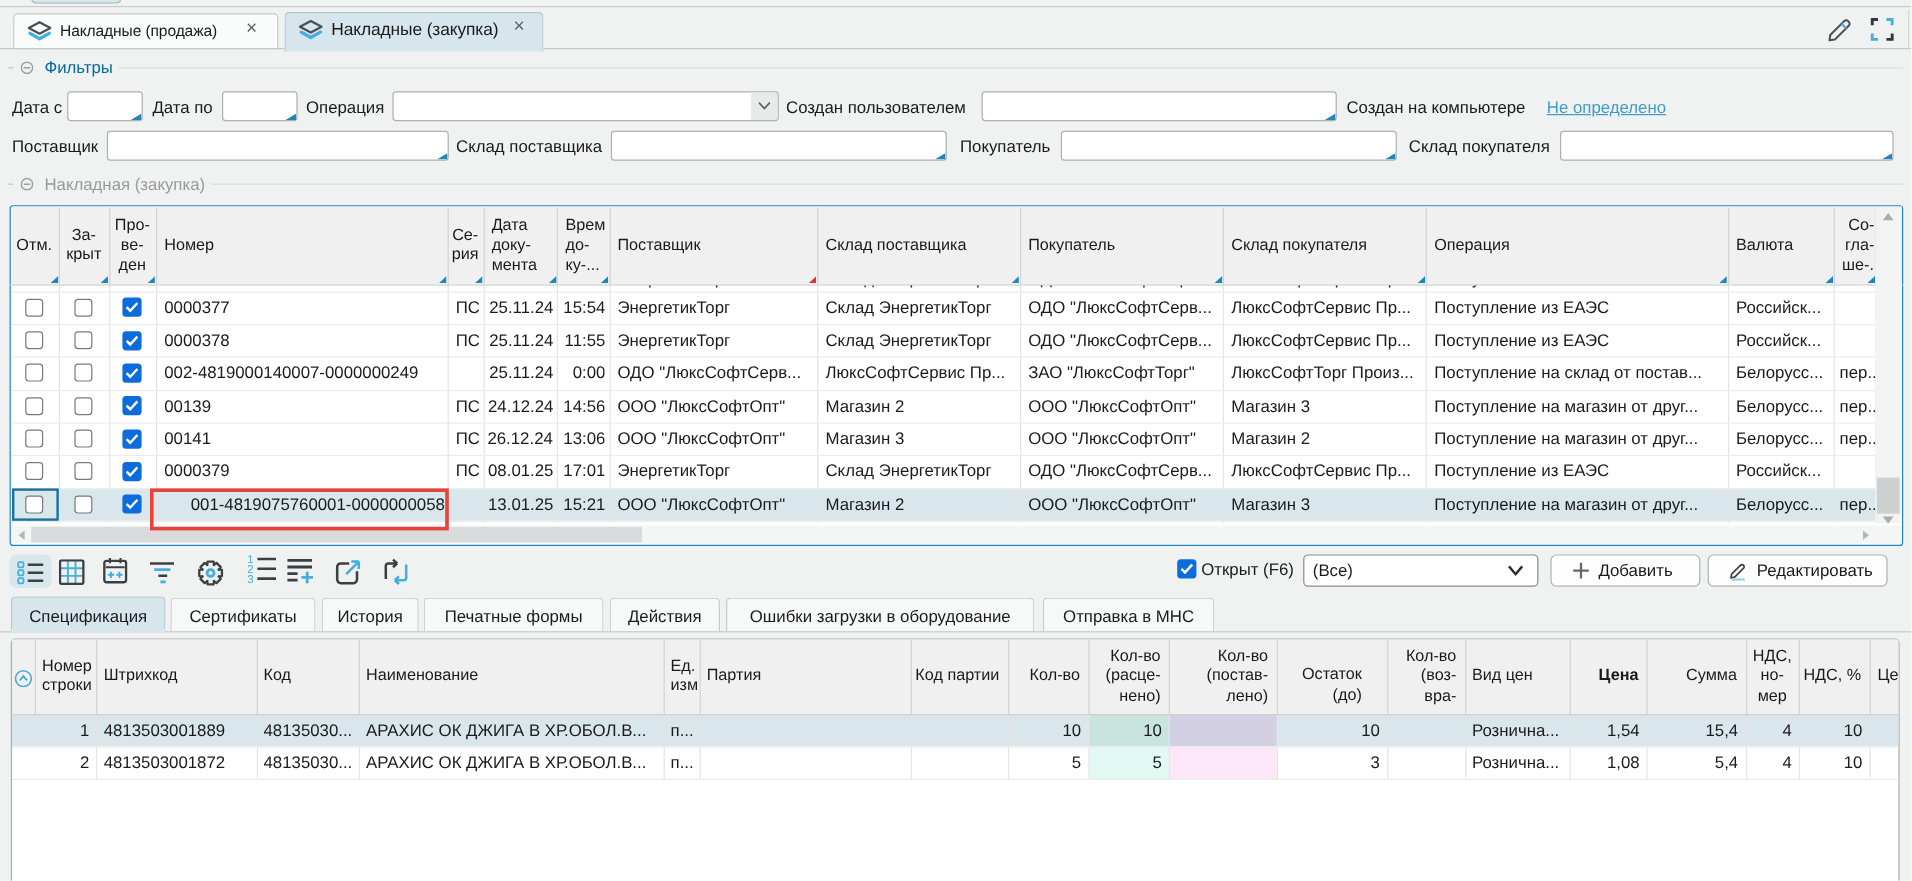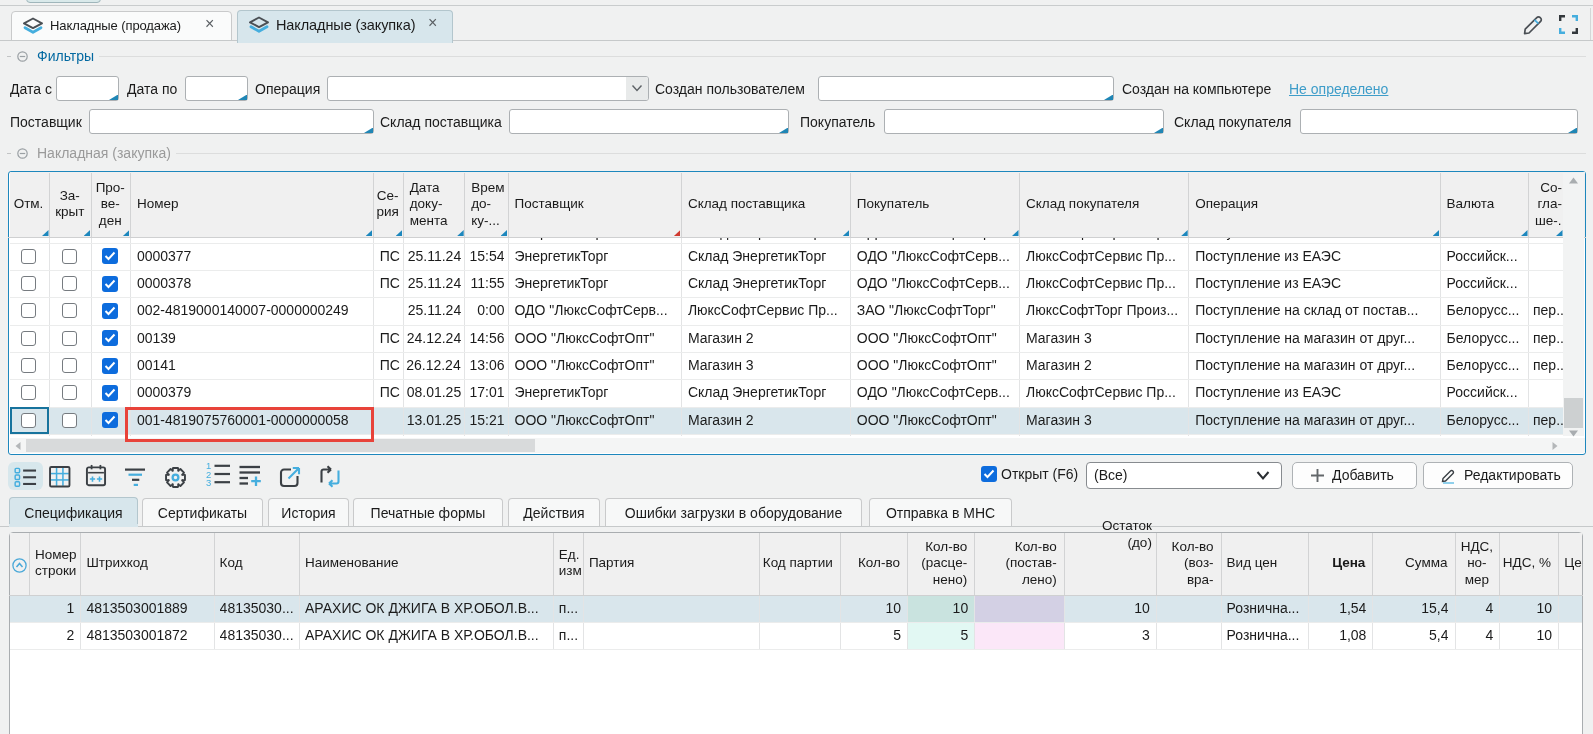--- a/index.html
+++ b/index.html
@@ -323,21 +323,21 @@
 <div class="cell" style="left:1026px;width:160.20000000000005px;text-align:left;top:379.25px;height:27.35px;line-height:27.35px;">ЛюксСофтСервис Пр...</div>
 <div class="cell" style="left:1195.2px;width:242.39999999999986px;text-align:left;top:379.25px;height:27.35px;line-height:27.35px;">Поступление из ЕАЭС</div>
 <div class="cell" style="left:1446.6px;width:79.40000000000009px;text-align:left;top:379.25px;height:27.35px;line-height:27.35px;">Российск...</div>
 <div class="cb" style="left:21.0px;top:412.77500000000003px;"></div>
 <div class="cb" style="left:62.3px;top:412.77500000000003px;"></div>
 <div class="cbc" style="left:102.25px;top:412.27500000000003px;">
       <svg width="12" height="10" viewBox="0 0 12 10">
         <path d="M1.5 5 L4.5 8 L10.5 1.5" fill="none" stroke="#fff" stroke-width="2"></path>
       </svg>
     </div>
-<div class="cell" style="left:136.9px;width:233.79999999999998px;text-align:left;top:406.6px;height:27.35px;line-height:27.35px;">001-4819075760001-0000000058</div>
+<div class="cell" style="left:136.9px;width:233.79999999999998px;text-align:right;top:406.6px;height:27.35px;line-height:27.35px;">001-4819075760001-0000000058</div>
 <div class="cell" style="left:405.7px;width:55.5px;text-align:right;top:406.6px;height:27.35px;line-height:27.35px;">13.01.25</div>
 <div class="cell" style="left:467.2px;width:37.30000000000001px;text-align:right;top:406.6px;height:27.35px;line-height:27.35px;">15:21</div>
 <div class="cell" style="left:514.5px;width:164.39999999999998px;text-align:left;top:406.6px;height:27.35px;line-height:27.35px;">ООО "ЛюксСофтОпт"</div>
 <div class="cell" style="left:687.9px;width:159.89999999999998px;text-align:left;top:406.6px;height:27.35px;line-height:27.35px;">Магазин 2</div>
 <div class="cell" style="left:856.8px;width:160.20000000000005px;text-align:left;top:406.6px;height:27.35px;line-height:27.35px;">ООО "ЛюксСофтОпт"</div>
 <div class="cell" style="left:1026px;width:160.20000000000005px;text-align:left;top:406.6px;height:27.35px;line-height:27.35px;">Магазин 3</div>
 <div class="cell" style="left:1195.2px;width:242.39999999999986px;text-align:left;top:406.6px;height:27.35px;line-height:27.35px;">Поступление на магазин от друг...</div>
 <div class="cell" style="left:1446.6px;width:79.40000000000009px;text-align:left;top:406.6px;height:27.35px;line-height:27.35px;">Белорусс...</div>
 <div class="cell" style="left:1533px;width:47px;text-align:left;top:406.6px;height:27.35px;line-height:27.35px;">пер...</div>
 <div class="abs" style="left:9.5px;top:406.6px;width:39px;height:27.35px;border:2px solid #17739d;"></div>
@@ -518,21 +518,21 @@
     </div>
 <div class="hc" style="left:840.8px;top:532.5px;width:65.20000000000005px;height:61.5px;padding-right:6px;">
       <div style="text-align:right;">Кол-во</div>
     </div>
 <div class="hc" style="left:908px;top:532.5px;width:65.20000000000005px;height:61.5px;padding-right:6px;">
       <div style="text-align:right;">Кол-во<br>(расце-<br>нено)</div>
     </div>
 <div class="hc" style="left:975.2px;top:532.5px;width:87.59999999999991px;height:61.5px;padding-right:6px;">
       <div style="text-align:right;">Кол-во<br>(постав-<br>лено)</div>
     </div>
-<div class="hc" style="left:1064.8px;top:503px;width:90.10000000000014px;height:63px;padding-right:3px;">
+<div class="hc" style="left:1064.8px;top:539px;width:90.10000000000014px;height:63px;padding-right:20px;">
       <div style="text-align:right;">Остаток<br>(до)</div>
     </div>
 <div class="hc" style="left:1156.9px;top:532.5px;width:62.69999999999982px;height:61.5px;padding-right:6px;">
       <div style="text-align:right;">Кол-во<br>(воз-<br>вра-</div>
     </div>
 <div class="hc" style="left:1221.6px;top:532.5px;width:85.10000000000014px;height:61.5px;padding-left:5px;">
       <div style="text-align:left;">Вид цен</div>
     </div>
 <div class="hc" style="left:1308.7px;top:532.5px;width:62.700000000000045px;height:61.5px;padding-right:6px;font-weight:bold;">
       <div style="text-align:right;">Цена</div>
@@ -540,21 +540,21 @@
 <div class="hc" style="left:1373.4px;top:532.5px;width:80.09999999999991px;height:61.5px;padding-right:6px;">
       <div style="text-align:right;">Сумма</div>
     </div>
 <div class="hc" style="left:1455.5px;top:532.5px;width:42.799999999999955px;height:61.5px;">
       <div style="text-align:center;">НДС,<br>но-<br>мер</div>
     </div>
 <div class="hc" style="left:1500.3px;top:532.5px;width:56.700000000000045px;height:61.5px;padding-right:6px;">
       <div style="text-align:right;">НДС, %</div>
     </div>
 <div class="hc" style="left:1559px;top:532.5px;width:23px;height:61.5px;padding-left:5px;">
-      <div style="text-align:center;">Це</div>
+      <div style="text-align:right;">Це</div>
     </div>
 <div class="cell" style="left:32px;width:42.400000000000006px;text-align:right;top:595px;height:27px;line-height:27px;">1</div>
 <div class="cell" style="left:86.4px;width:123.19999999999999px;text-align:left;top:595px;height:27px;line-height:27px;">4813503001889</div>
 <div class="cell" style="left:219.6px;width:75.4px;text-align:left;top:595px;height:27px;line-height:27px;">48135030...</div>
 <div class="cell" style="left:305px;width:243.79999999999995px;text-align:left;top:595px;height:27px;line-height:27px;">АРАХИС ОК ДЖИГА В ХР.ОБОЛ.В...</div>
 <div class="cell" style="left:558.8px;width:20.100000000000023px;text-align:left;top:595px;height:27px;line-height:27px;">п...</div>
 <div class="cell" style="left:842.8px;width:58.200000000000045px;text-align:right;top:595px;height:27px;line-height:27px;">10</div>
 <div class="cell" style="left:910px;width:58.200000000000045px;text-align:right;top:595px;height:27px;line-height:27px;">10</div>
 <div class="cell" style="left:1066.8px;width:83.10000000000014px;text-align:right;top:595px;height:27px;line-height:27px;">10</div>
 <div class="cell" style="left:1226.6px;width:77.10000000000014px;text-align:left;top:595px;height:27px;line-height:27px;">Рознична...</div>

